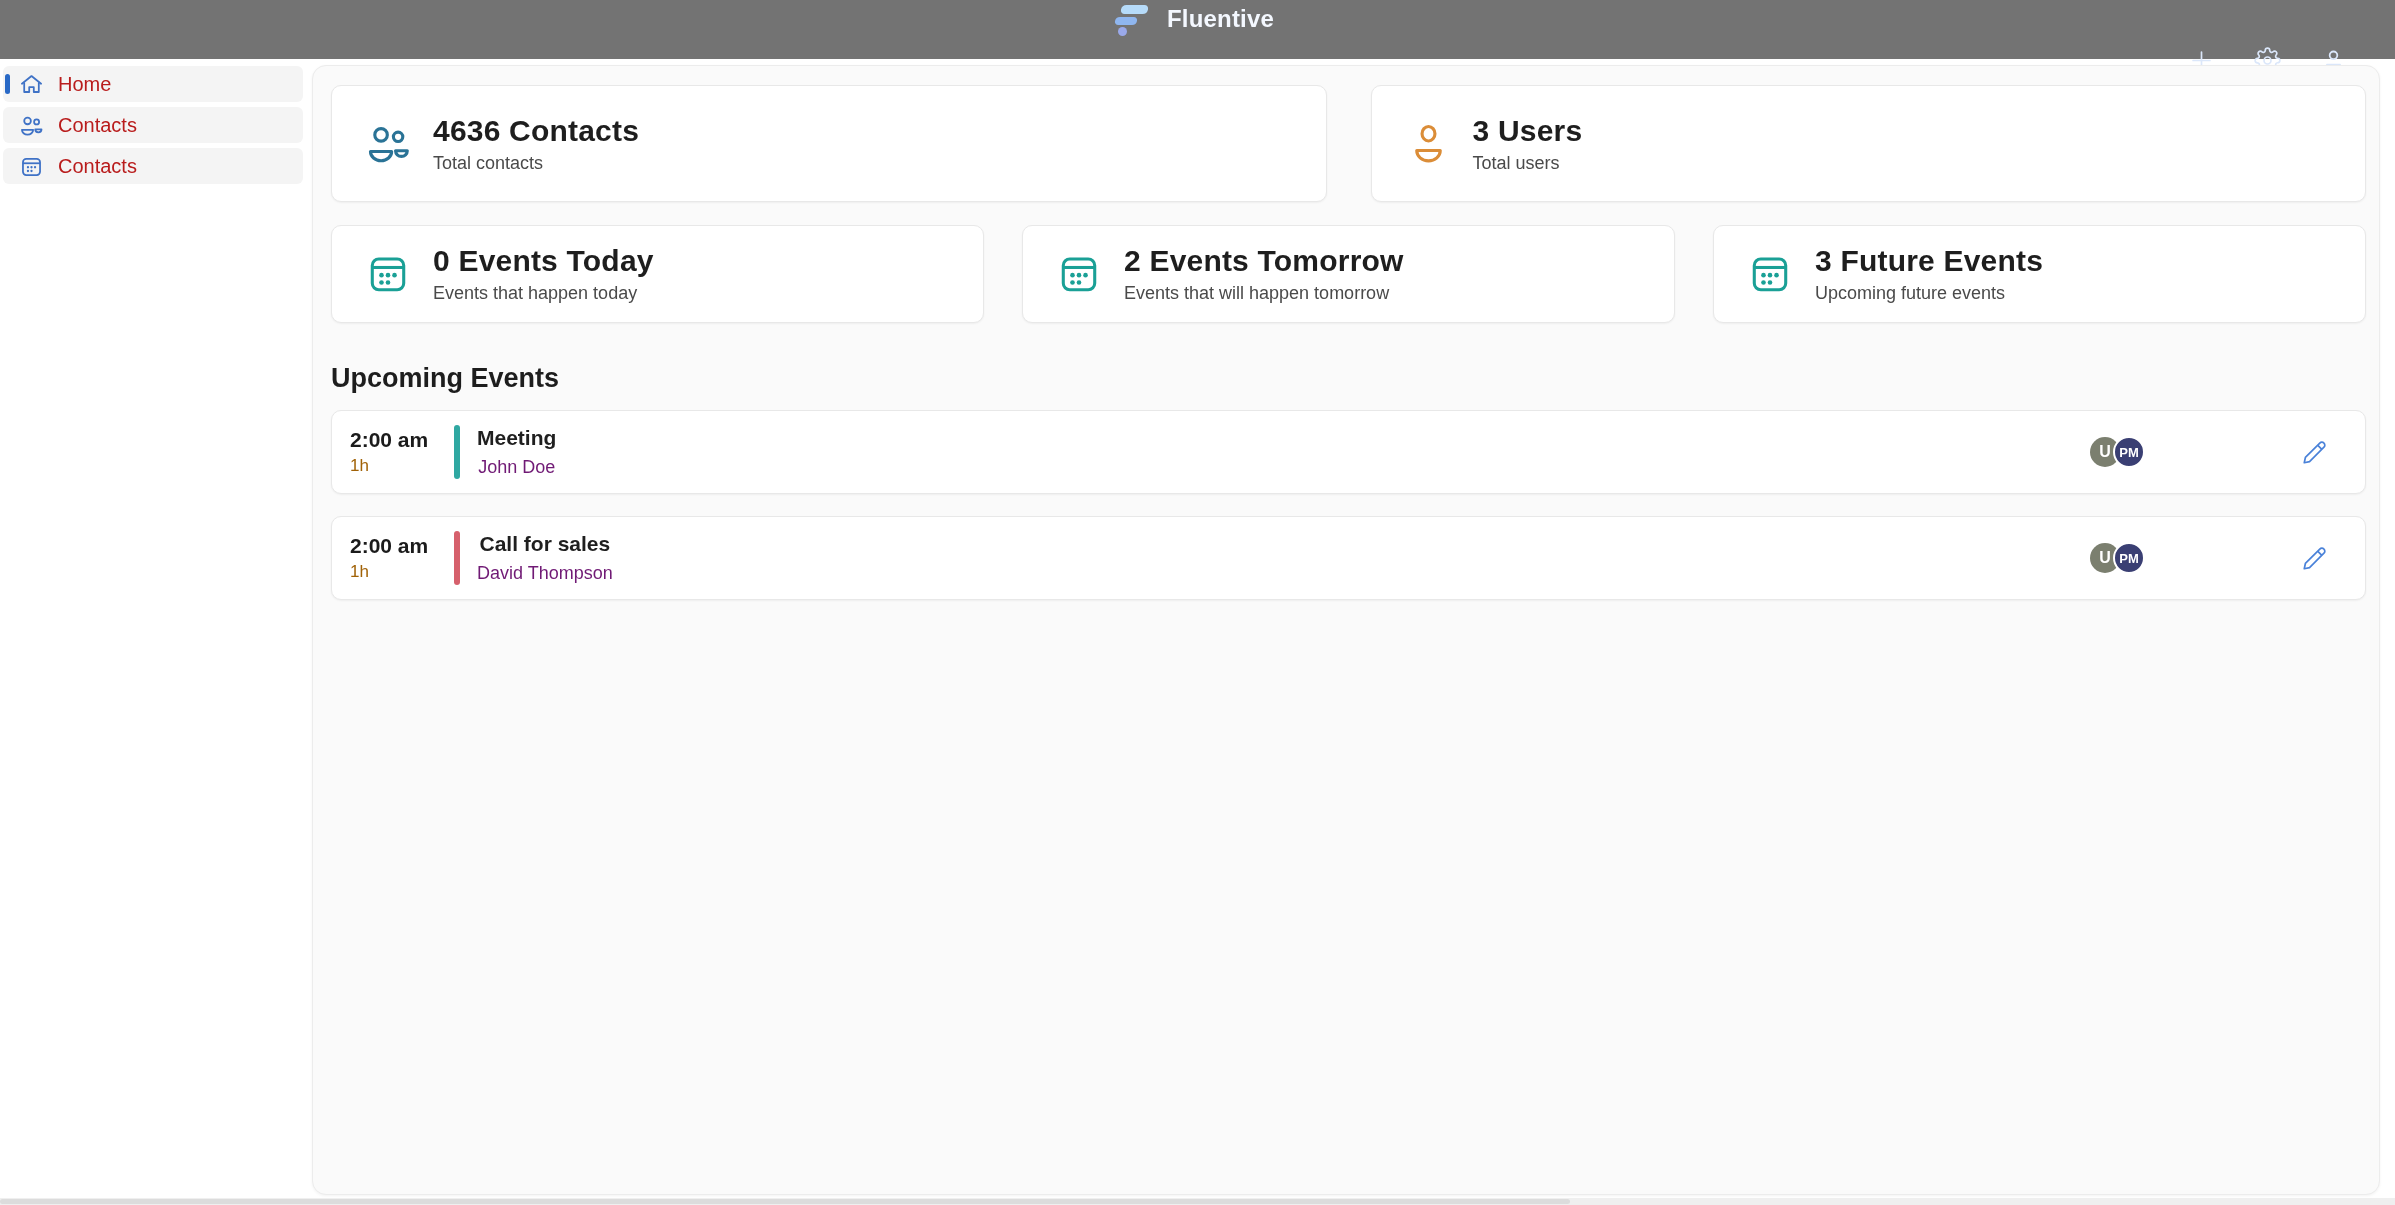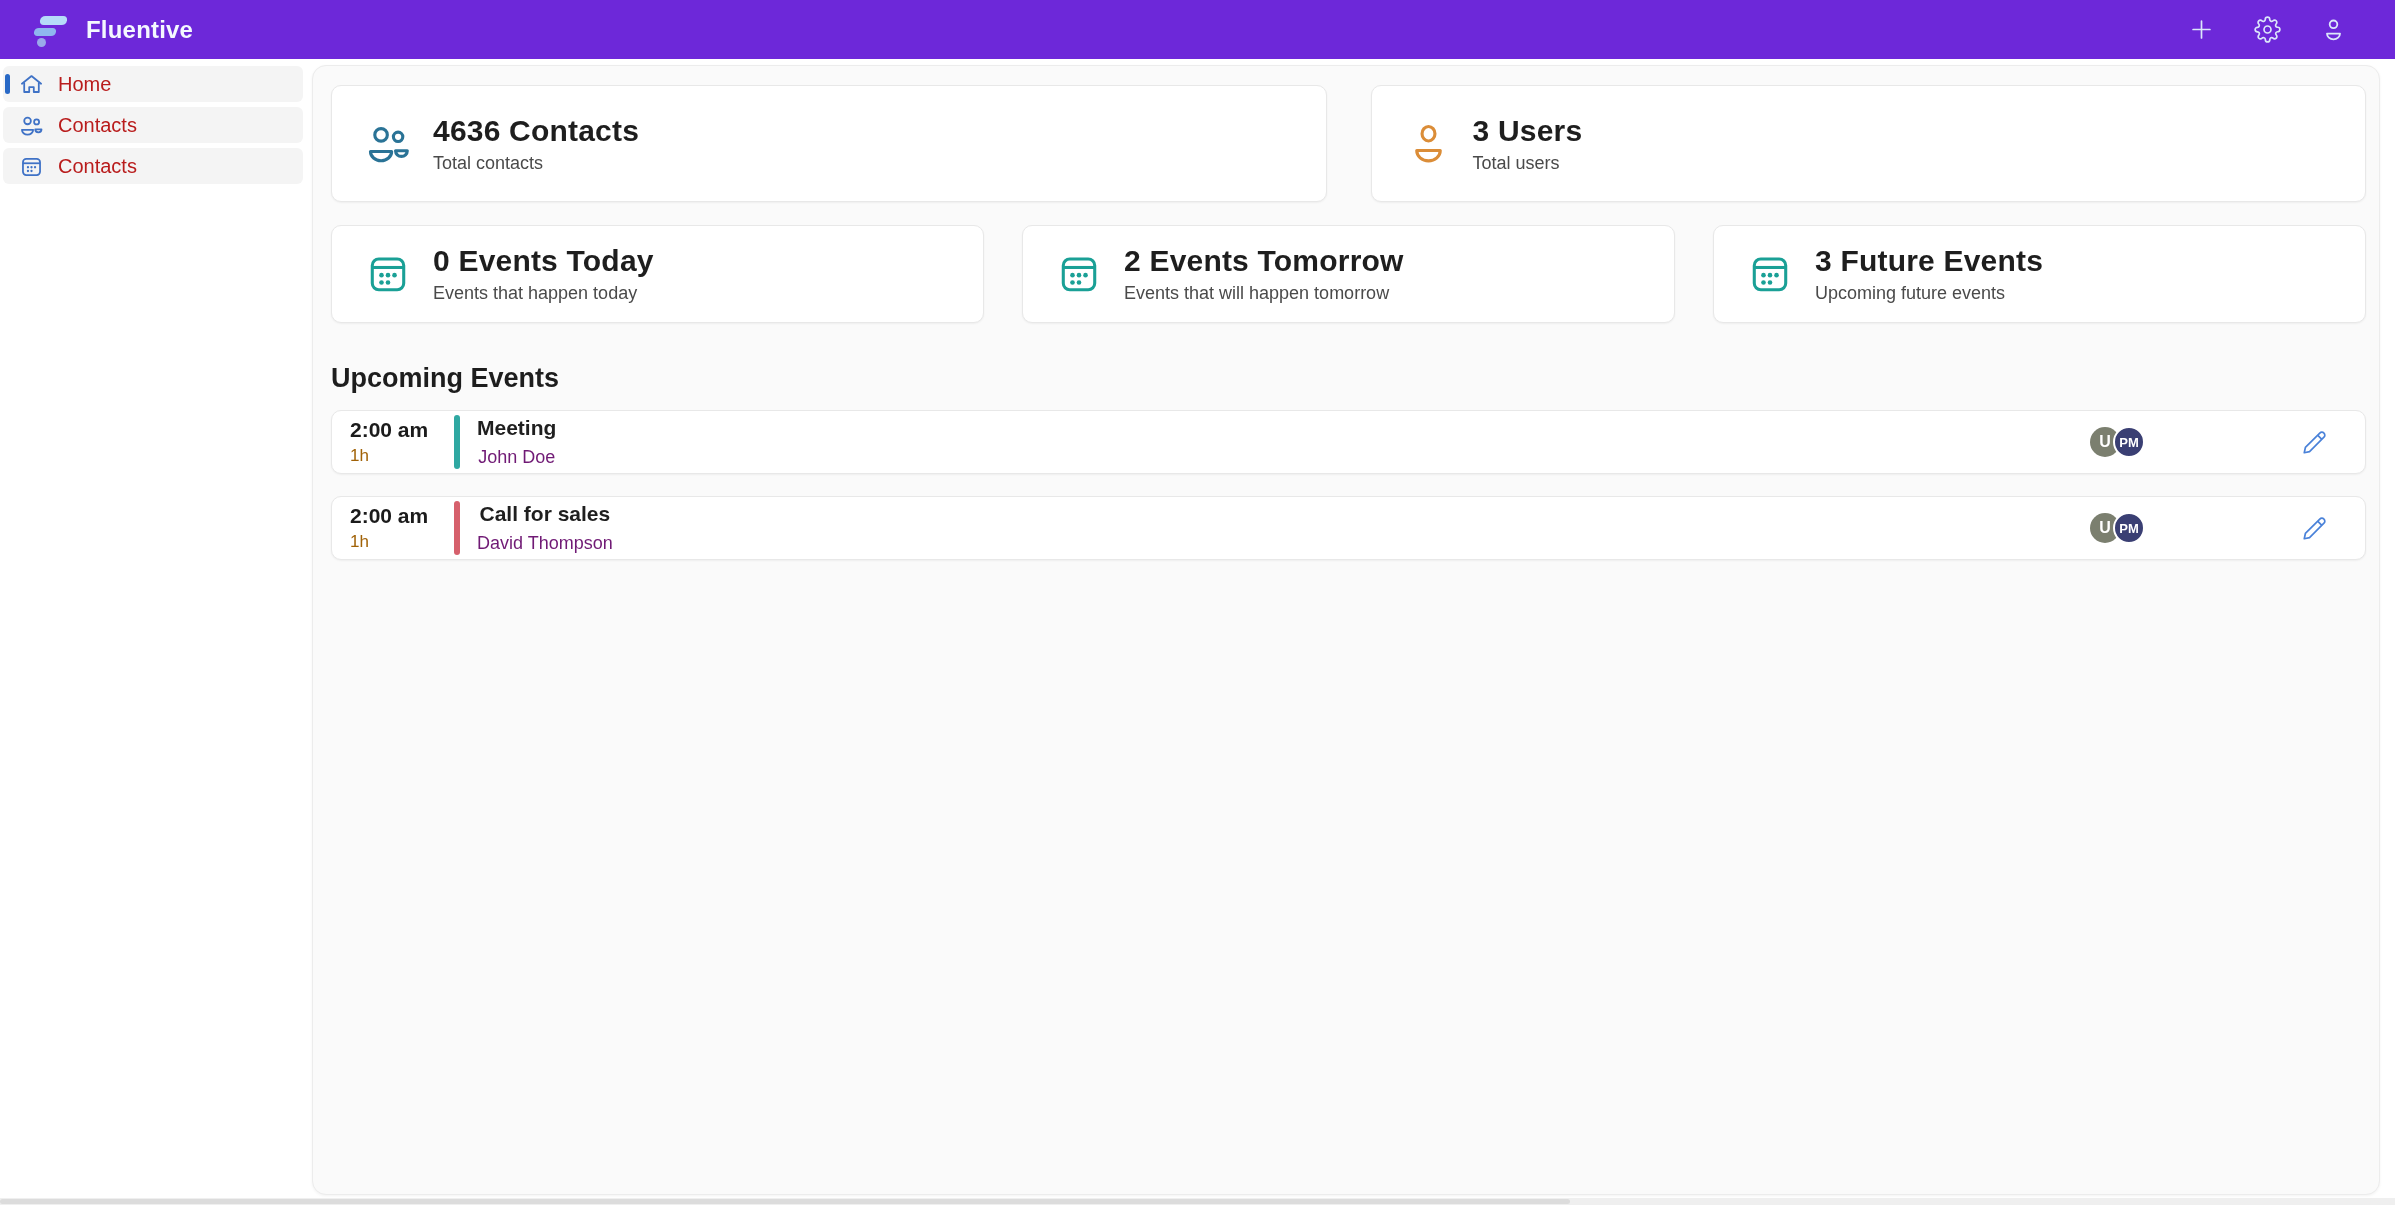--- a/index.html
+++ b/index.html
@@ -47,21 +47,21 @@
     padding-left: 33px; }
   .stat-icon { width: 47px; height: 47px; flex: 0 0 auto; }
   .stat-text { margin-left: 21px; }
   .stat-title { font-size: 30px; font-weight: 700; color: #1e1e1e; letter-spacing: .2px; }
   .stat-sub { margin-top: 5px; font-size: 18px; color: #4a4a4a; }
 
   .section-heading { margin-top: 40px; font-size: 27px; font-weight: 700; color: #1d1d1d; }
 
   .events-list { margin-top: 16px; }
   .event-row { background: #ffffff; border: 1px solid #e8e8e8; border-radius: 10px;
-    box-shadow: 0 1px 2px rgba(0,0,0,.05); height: 64px; margin-bottom: 22px;
+    box-shadow: 0 1px 2px rgba(0,0,0,.05); height: 84px; margin-bottom: 22px;
     display: flex; align-items: center; padding: 0 34px 0 18px; cursor: pointer; }
   .evt-time { width: 104px; }
   .evt-time .t { font-size: 21px; font-weight: 600; color: #1b1b1b; }
   .evt-time .d { margin-top: 4px; font-size: 17px; color: #a16207; }
   .evt-bar { width: 6px; height: 54px; border-radius: 3px; flex: 0 0 auto; }
   .evt-text { margin-left: 17px; text-align: center; }
   .evt-title { font-size: 21px; font-weight: 600; color: #1f1f1f; }
   .evt-person { margin-top: 7px; font-size: 18px; color: #701a75; }
   .evt-avatars { margin-left: auto; display: flex; align-items: center; }
   .avatar { width: 30px; height: 30px; border-radius: 50%; color: #ffffff;
@@ -76,21 +76,21 @@
 
   
   .hscrollbar { position: absolute; left: 0; bottom: 0; width: 2395px; height: 7px;
     background: #efefef; }
   .hscrollbar .thumb { position: absolute; left: 0; top: 1px; height: 5px; width: 1570px;
     background: #dcdcdc; border-radius: 3px; }
 </style>
 </head>
 <body>
 
-<div class="header" style="background: #6d28d9;">
+<div class="header" style="background: #737373; flex-direction: column;">
   <div class="logo">
     <span class="logo-icon">
       <span class="logo-bar1"></span>
         <span class="logo-bar2"></span>
         <span class="logo-dot"></span>
     </span>
     <span class="logo-title">Fluentive</span>
   </div>
   <div class="header-actions">
     <button class="hbtn">

